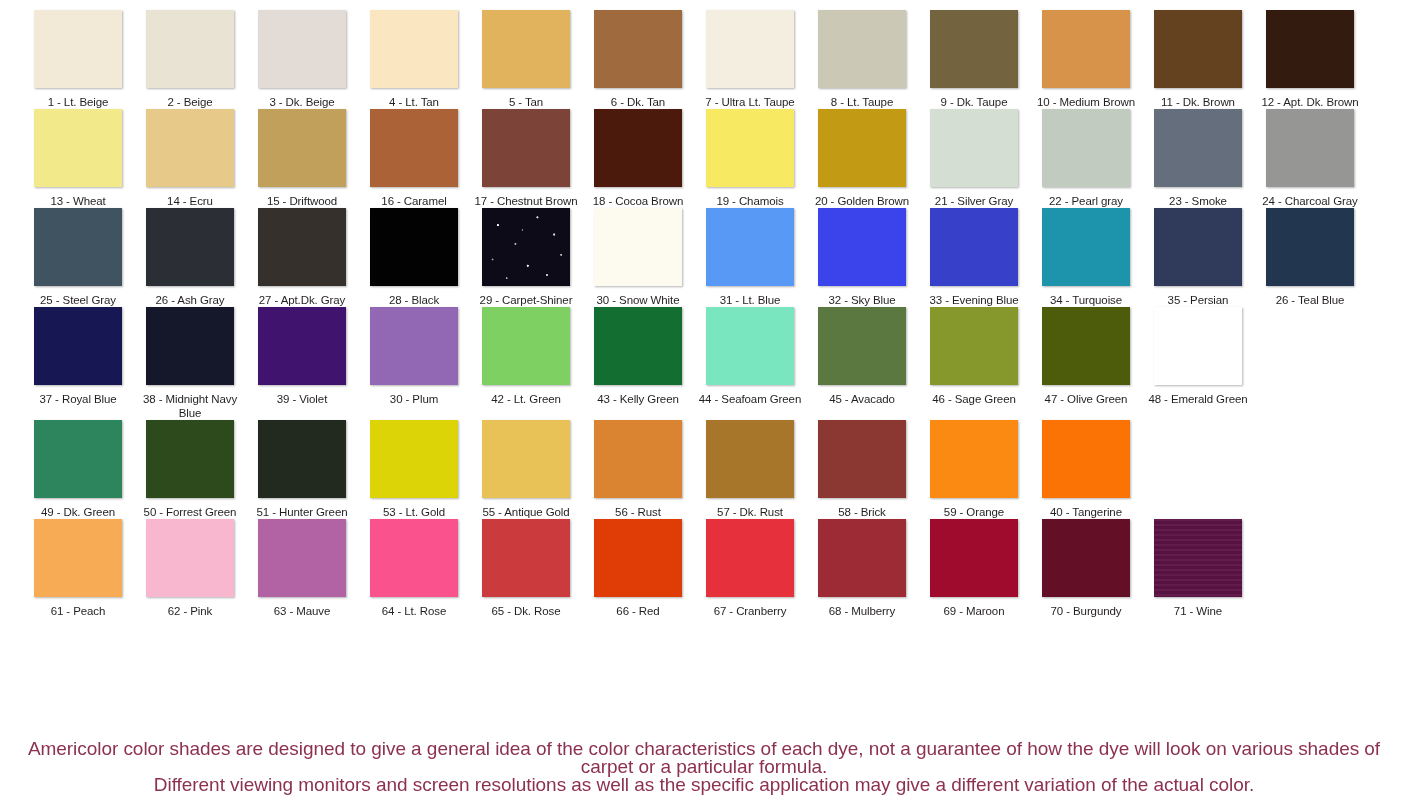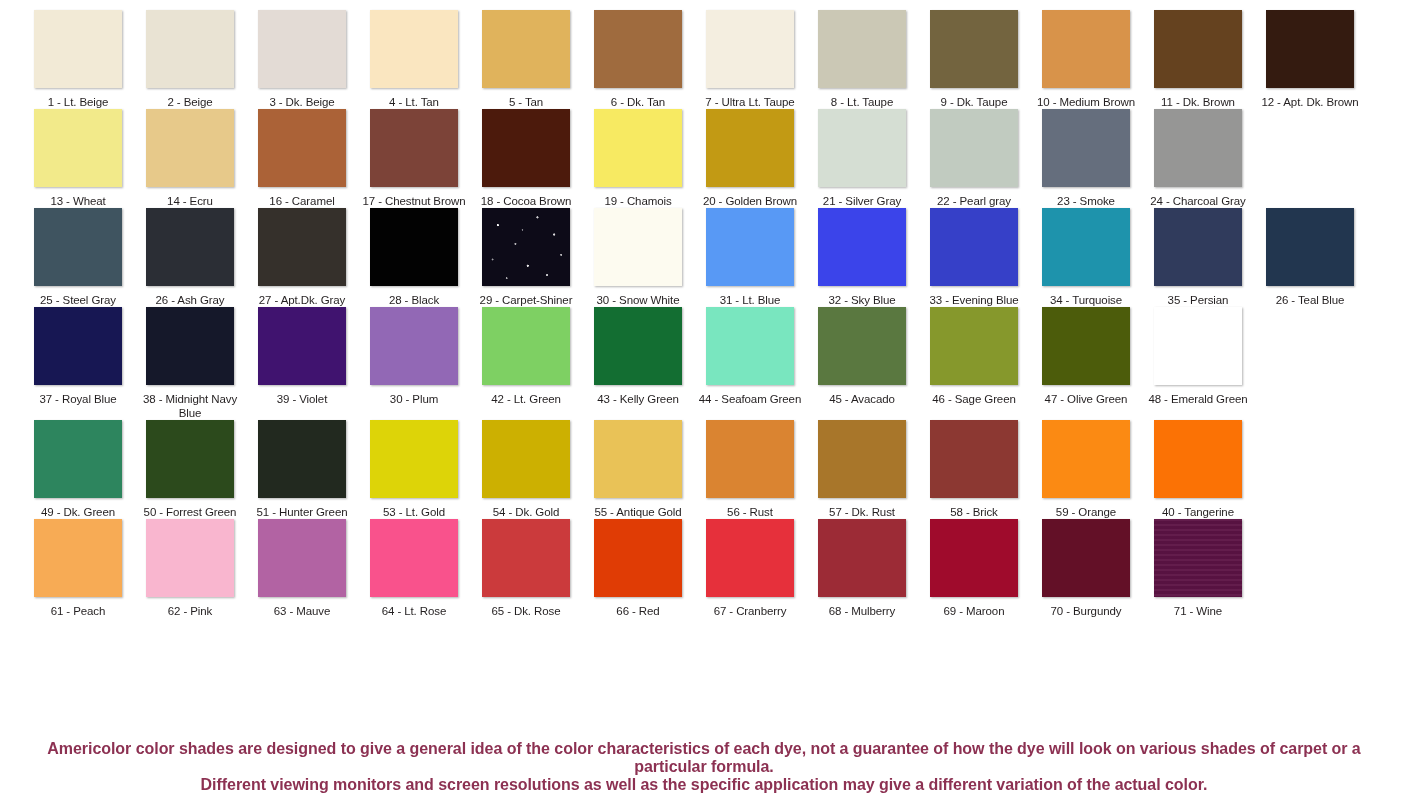--- a/index.html
+++ b/index.html
@@ -80,22 +80,22 @@
     color: #231f20;
     text-align: center;
     width: 104px;
     letter-spacing: -0.1px;
   }
   .footer-note {
     margin-top: auto;
     padding-bottom: 10px;
     text-align: center;
     color: #8c3152;
-    font-weight: bold;
-    font-size: 16px;
+    font-weight: normal;
+    font-size: 19px;
     line-height: 18px;
     letter-spacing: -0.05px;
   }
   .footer-line { display: block; }
 </style>
 </head>
 <body>
 
 <div id="chart-root">
 
@@ -153,20 +153,24 @@
       <div class="swatch-row">
         <div class="swatch-cell">
           <div class="swatch-chip" style="background-color: rgb(242, 234, 138);"></div>
           <div class="swatch-label">13 - Wheat</div>
         </div>
         <div class="swatch-cell">
           <div class="swatch-chip" style="background-color: rgb(231, 201, 138);"></div>
           <div class="swatch-label">14 - Ecru</div>
         </div>
         <div class="swatch-cell">
+          <div class="swatch-chip" style="background-color: rgb(192, 160, 91);"></div>
+          <div class="swatch-label">15 - Driftwood</div>
+        </div>
+        <div class="swatch-cell">
           <div class="swatch-chip" style="background-color: rgb(171, 98, 55);"></div>
           <div class="swatch-label">16 - Caramel</div>
         </div>
         <div class="swatch-cell">
           <div class="swatch-chip" style="background-color: rgb(124, 67, 56);"></div>
           <div class="swatch-label">17 - Chestnut Brown</div>
         </div>
         <div class="swatch-cell">
           <div class="swatch-chip" style="background-color: rgb(76, 26, 12);"></div>
           <div class="swatch-label">18 - Cocoa Brown</div>
@@ -301,24 +305,20 @@
           <div class="swatch-chip" style="background-color: rgb(44, 74, 28);"></div>
           <div class="swatch-label">50 - Forrest Green</div>
         </div>
         <div class="swatch-cell">
           <div class="swatch-chip" style="background-color: rgb(34, 41, 31);"></div>
           <div class="swatch-label">51 - Hunter Green</div>
         </div>
         <div class="swatch-cell">
           <div class="swatch-chip" style="background-color: rgb(221, 212, 8);"></div>
           <div class="swatch-label">53 - Lt. Gold</div>
-        </div>
-        <div class="swatch-cell">
-          <div class="swatch-chip" style="background-color: rgb(204, 176, 1);"></div>
-          <div class="swatch-label">54 - Dk. Gold</div>
         </div>
         <div class="swatch-cell">
           <div class="swatch-chip" style="background-color: rgb(233, 194, 87);"></div>
           <div class="swatch-label">55 - Antique Gold</div>
         </div>
         <div class="swatch-cell">
           <div class="swatch-chip" style="background-color: rgb(218, 132, 49);"></div>
           <div class="swatch-label">56 - Rust</div>
         </div>
         <div class="swatch-cell">

